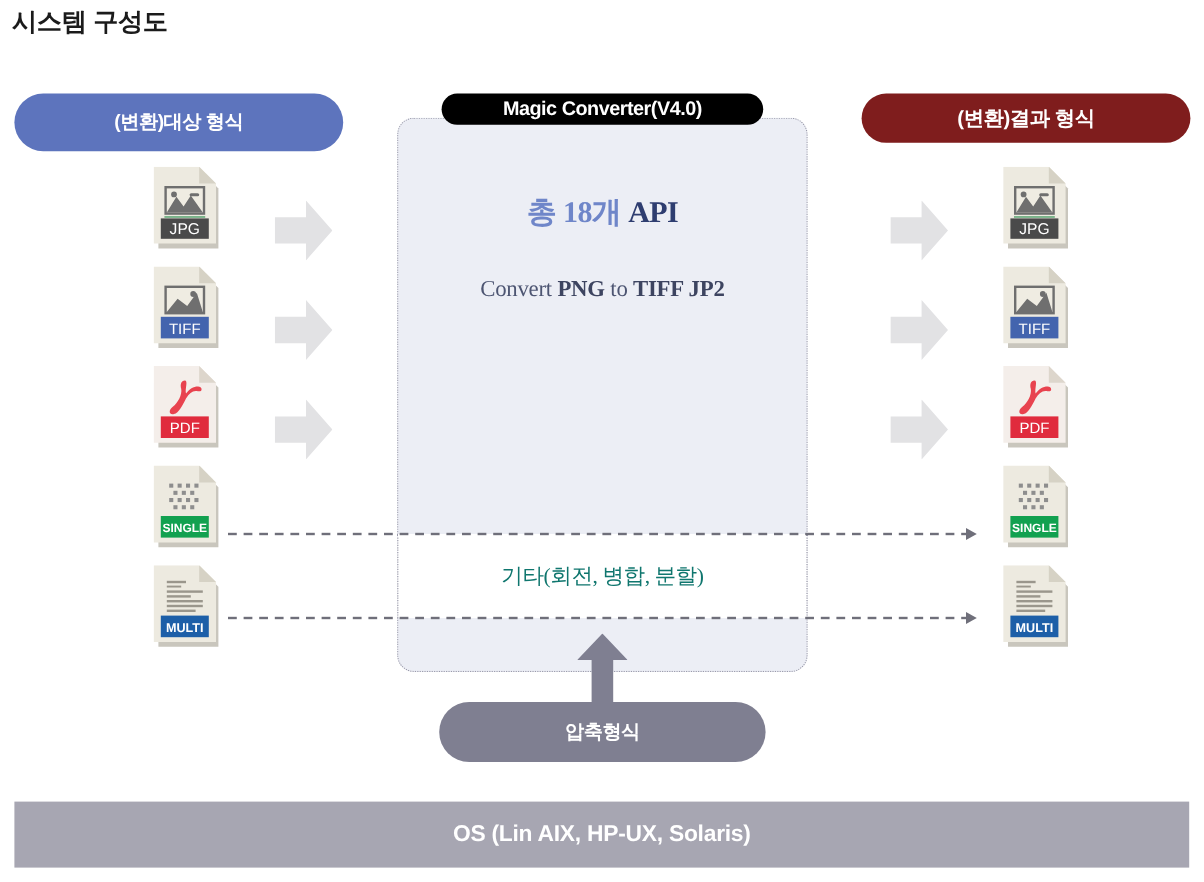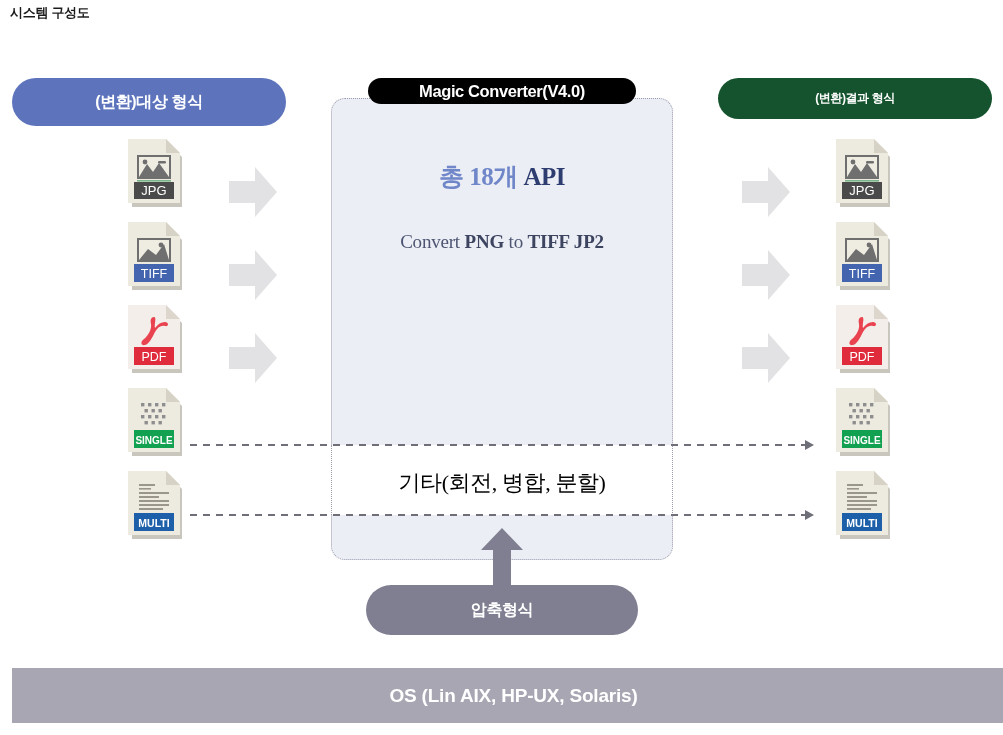--- a/index.html
+++ b/index.html
@@ -19,21 +19,21 @@
     height: 735px;
     overflow: hidden;
     background: #ffffff;
   }
 
   
   #page-title {
     position: absolute;
     left: 10px;
     top: 4px;
-    font-size: 13px;
+    font-size: 21px;
     font-weight: bold;
     letter-spacing: -0.3px;
     color: #1b1b1b;
     white-space: nowrap;
   }
 
   
   .pill {
     position: absolute;
     display: flex;
@@ -51,22 +51,22 @@
     width: 274px;
     height: 48px;
     background: #5d74bd;
     font-size: 16px;
   }
   #pill-result {
     left: 718px;
     top: 78px;
     width: 274px;
     height: 41px;
-    background: #14532d;
-    font-size: 12px;
+    background: #7f1d1d;
+    font-size: 17px;
   }
   #pill-converter {
     left: 368px;
     top: 78px;
     width: 268px;
     height: 26px;
     background: #000000;
     font-size: 16.5px;
     z-index: 6;
   }
@@ -130,22 +130,22 @@
     color: #4d5572;
     letter-spacing: -0.2px;
   }
   .convert-line b { font-weight: bold; color: #3d4460; margin-top: 29px; }
   #convert-1 { top: 231px; }
   #convert-2 { top: 302px; }
   #convert-3 { top: 372px; }
 
   #etc-line {
     top: 468px;
-    font-size: 22px;
-    color: #000000;
+    font-size: 18px;
+    color: #0f766e;
     letter-spacing: -0.4px;
     z-index: 5;
   }
 
   
   .block-arrow {
     position: absolute;
     width: 48px;
     height: 50px;
     z-index: 1;
@@ -201,21 +201,20 @@
     height: 55px;
     background: #a7a6b2;
     display: flex;
     align-items: center;
     justify-content: center;
     color: #ffffff;
     font-size: 19px;
     font-weight: bold;
     letter-spacing: -0.2px;
     white-space: nowrap;
-    padding-left: 12px;
   }
 </style>
 </head>
 <body>
 
 <div id="canvas">
 
   <div id="page-title">시스템 구성도</div>
 
   <div id="converter-panel"></div>

